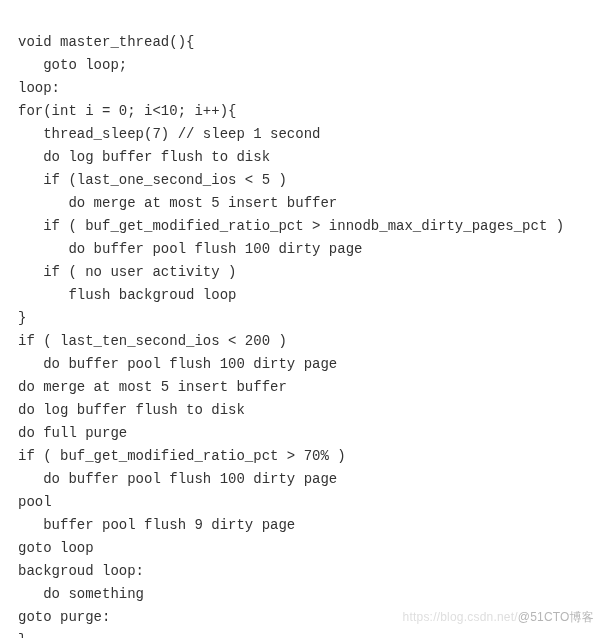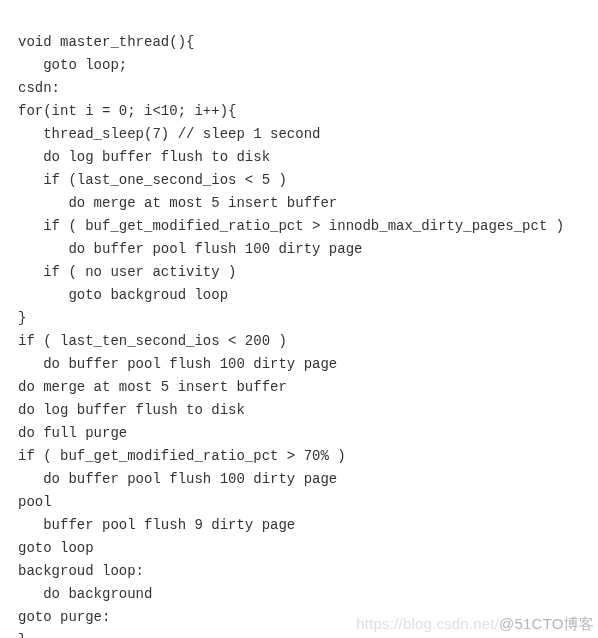--- a/index.html
+++ b/index.html
@@ -15,59 +15,59 @@
     font-family: "Consolas", "Courier New", monospace;
     font-size: 14px;
     line-height: 23px;
     color: #333333;
     white-space: pre;
     padding: 8px 0 0 18px;
   }
   .watermark {
     position: absolute;
     right: 4px;
-    bottom: 4px;
+    bottom: 12px;
     font-family: Arial, "Microsoft YaHei", sans-serif;
-    font-size: 15px;
+    font-size: 12px;
     color: rgba(120,120,120,0.55);
     letter-spacing: 0.2px;
     pointer-events: none;
   }
   .watermark .faint {
     color: rgba(160,160,160,0.35);
   }
 </style>
 </head>
 <body>
 
 <div class="code-area">
 <span>void master_thread(){</span>
 <span>   goto loop;</span>
-<span>csdn:</span>
+<span>loop:</span>
 <span>for(int i = 0; i&lt;10; i++){</span>
 <span>   thread_sleep(7) // sleep 1 second</span>
 <span>   do log buffer flush to disk</span>
 <span>   if (last_one_second_ios &lt; 5 )</span>
 <span>      do merge at most 5 insert buffer</span>
 <span>   if ( buf_get_modified_ratio_pct &gt; innodb_max_dirty_pages_pct )</span>
 <span>      do buffer pool flush 100 dirty page</span>
 <span>   if ( no user activity )</span>
-<span>      goto backgroud loop</span>
+<span>      flush backgroud loop</span>
 <span>}</span>
 <span>if ( last_ten_second_ios &lt; 200 )</span>
 <span>   do buffer pool flush 100 dirty page</span>
 <span>do merge at most 5 insert buffer</span>
 <span>do log buffer flush to disk</span>
 <span>do full purge</span>
 <span>if ( buf_get_modified_ratio_pct &gt; 70% )</span>
 <span>   do buffer pool flush 100 dirty page</span>
 <span>pool</span>
 <span>   buffer pool flush 9 dirty page</span>
 <span>goto loop</span>
 <span>backgroud loop:</span>
-<span>   do background</span>
+<span>   do something</span>
 <span>goto purge:</span>
 <span>}</span>
 </div>
 
 <div class="watermark">
   <span class="faint">https://blog.csdn.net/</span><span>@51CTO博客</span>
 </div>
 
 </body></html>

